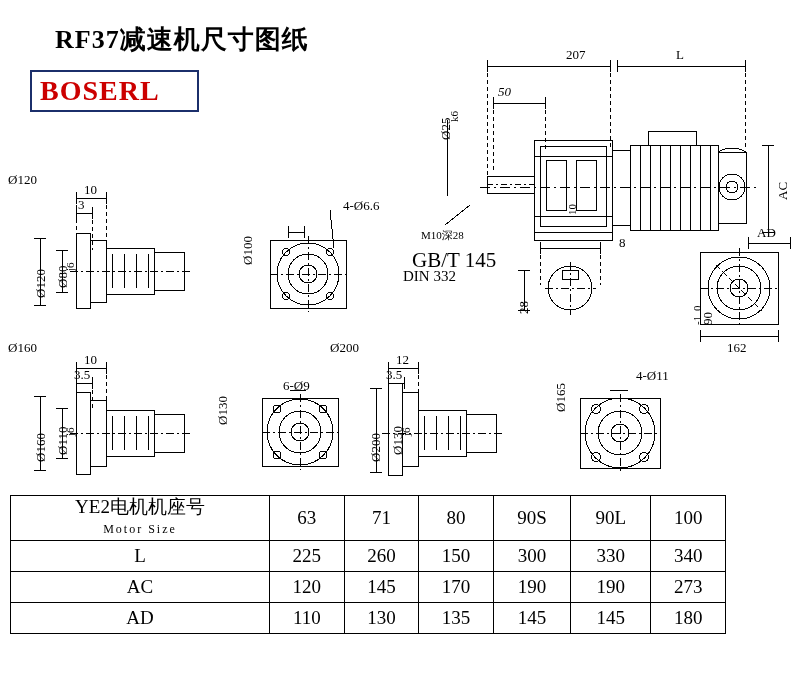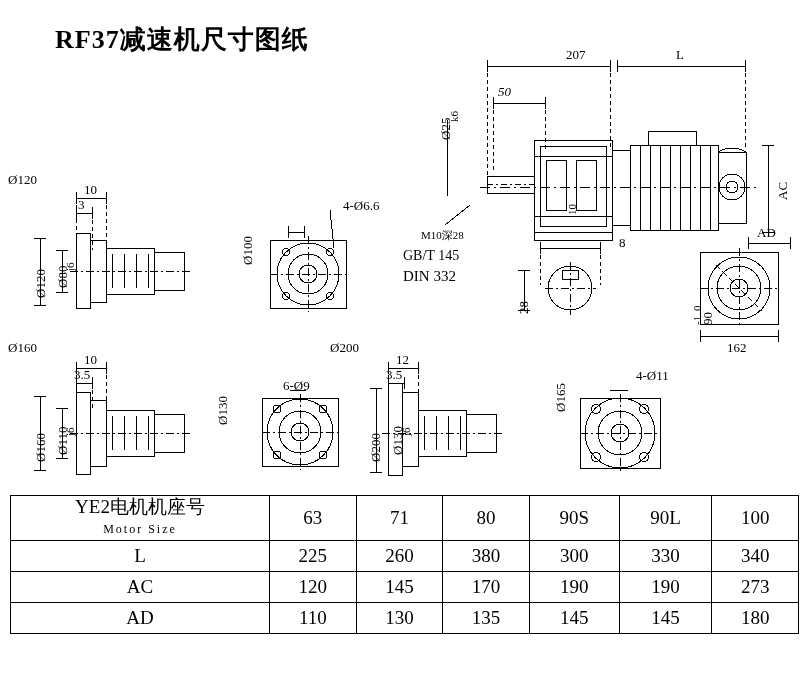--- a/index.html
+++ b/index.html
@@ -44,21 +44,21 @@
   .lbl.vert{
     transform:rotate(-90deg);
     transform-origin:left top;
   }
   svg{position:absolute;left:0;top:0;overflow:visible;}
 
   
   table.spec{
     position:absolute;left:10px;top:495px;
     border-collapse:collapse;
-    width:789px;
+    width:716px;
   }
   table.spec td{
     border:1px solid #000;
     text-align:center;
     font-size:19px;
     font-family:"Liberation Serif", serif;
     height:30px;
     padding:0;
   }
   table.spec td.head{
@@ -70,20 +70,23 @@
   table.spec td.head .en{font-size:12px;letter-spacing:2px;}
   table.spec td.rowlabel{font-size:19px;}
 </style>
 </head>
 <body>
 
 <div class="page">
 
   <div class="title">RF37减速机尺寸图纸</div>
 
+  <div class="logo-box">
+    <span class="logo-text">BOSERL</span>
+  </div>
 
   <svg width="800" height="673">
     <g stroke="#000" fill="none" stroke-width="1" shape-rendering="crispEdges">
 
       <line x1="487" y1="66" x2="610" y2="66"></line>
       <line x1="487" y1="60" x2="487" y2="72"></line>
       <line x1="610" y1="60" x2="610" y2="72"></line>
 
       <line x1="617" y1="66" x2="745" y2="66"></line>
       <line x1="617" y1="60" x2="617" y2="72"></line>
@@ -289,21 +292,21 @@
     </g>
   </svg>
 
   <div class="lbl" style="left:538px;top:47px;margin-left:28px;">207</div>
   <div class="lbl" style="left:676px;top:47px;">L</div>
   <div class="lbl" style="left:498px;top:84px;font-style:italic;">50</div>
   <div class="lbl vert" style="left:438px;top:140px;">Ø25</div>
   <div class="lbl sm vert" style="left:448px;top:122px;">k6</div>
   <div class="lbl vert" style="left:775px;top:200px;">AC</div>
   <div class="lbl" style="left:421px;top:228px;font-size:11px;">M10深28</div>
-  <div class="lbl" style="left:403px;top:248px;font-size:14px;text-align:right;">GB/T 145</div>
+  <div class="lbl" style="left:412px;top:248px;font-size:21px;text-align:right;">GB/T 145</div>
   <div class="lbl" style="left:403px;top:268px;font-size:15px;">DIN 332</div>
   <div class="lbl" style="left:619px;top:235px;">8</div>
   <div class="lbl vert" style="left:516px;top:314px;">28</div>
   <div class="lbl sm vert" style="left:566px;top:215px;">10</div>
   <div class="lbl" style="left:757px;top:225px;">AD</div>
   <div class="lbl" style="left:727px;top:340px;">162</div>
   <div class="lbl vert" style="left:700px;top:325px;">90</div>
   <div class="lbl sm vert" style="left:691px;top:311px;">0</div>
   <div class="lbl sm vert" style="left:691px;top:325px;">-1</div>
 
@@ -345,21 +348,21 @@
         <td>71</td>
         <td>80</td>
         <td>90S</td>
         <td>90L</td>
         <td>100</td>
       </tr>
       <tr>
         <td class="rowlabel">L</td>
         <td>225</td>
         <td>260</td>
-        <td>380</td>
+        <td>150</td>
         <td>300</td>
         <td>330</td>
         <td>340</td>
       </tr>
       <tr>
         <td class="rowlabel">AC</td>
         <td>120</td>
         <td>145</td>
         <td>170</td>
         <td>190</td>

